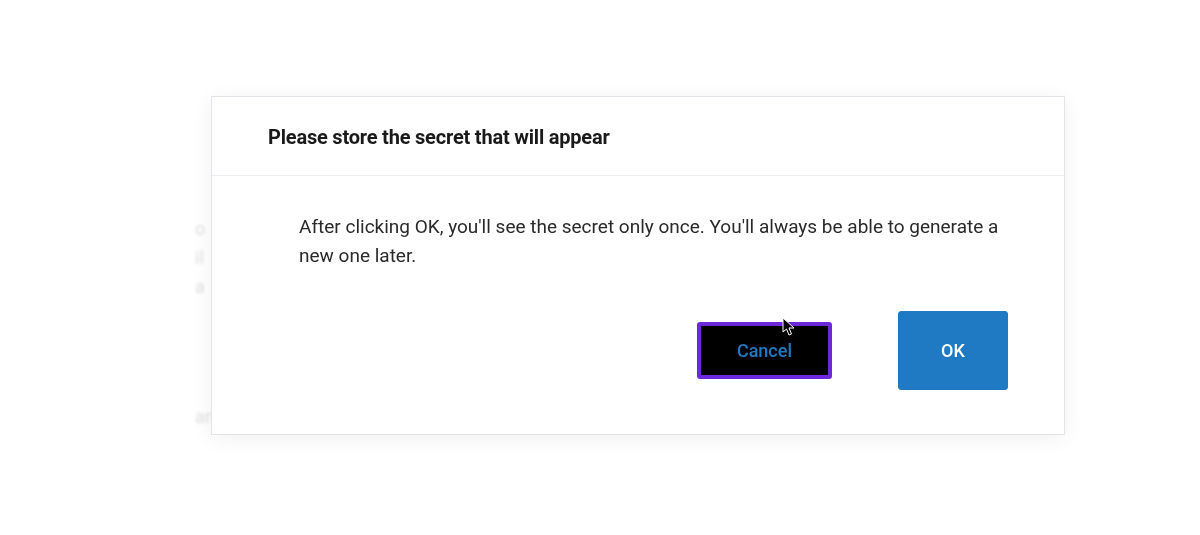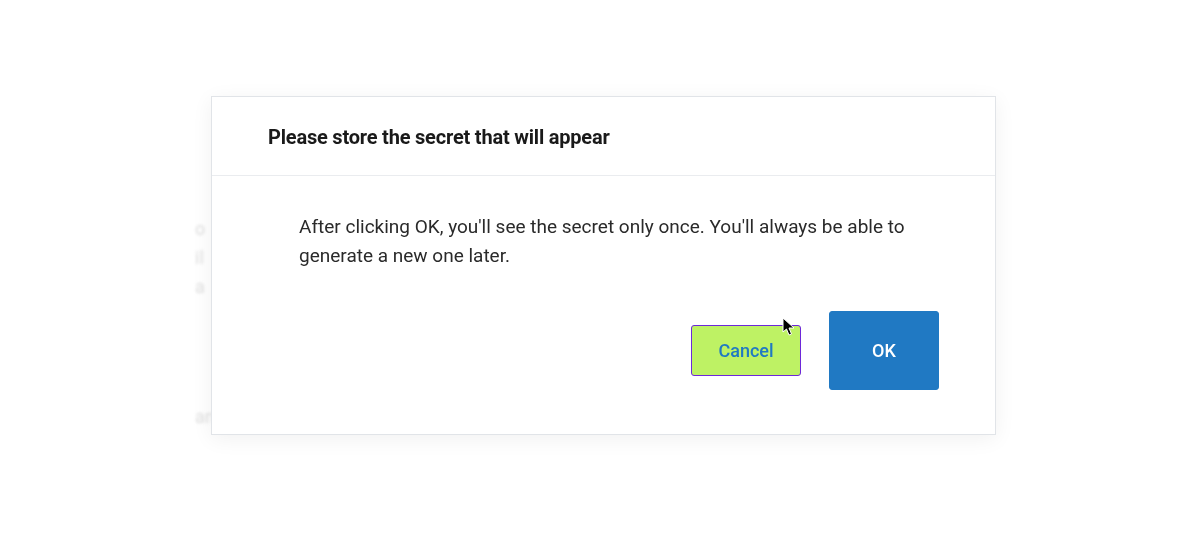--- a/index.html
+++ b/index.html
@@ -38,21 +38,21 @@
       line-height: 1.6;
       filter: blur(1.5px);
       opacity: 0.6;
       width: 800px;
     }
     
     .dialog {
       position: absolute;
       left: 211px;
       top: 96px;
-      width: 785px;
+      width: 854px;
       background: #ffffff;
       border: 1px solid #e1e4e8;
       box-shadow: 0 4px 20px rgba(0, 0, 0, 0.06);
     }
     
     .dialog-header {
       padding: 28px 56px 26px 56px;
       border-bottom: 1px solid #eaecef;
     }
     
@@ -88,31 +88,32 @@
       font-size: 18px;
       font-weight: 500;
       border-radius: 3px;
       cursor: pointer;
       min-width: 110px;
       text-align: center;
       font-family: inherit;
     }
     
     .btn-cancel {
-      background: #bef264;
-      border: 1px solid #6d28d9;
+      background: #000000;
+      border: 4px solid #6d28d9;
       color: #2079c3;
-      padding: 14px 24px;
+      padding: 14px 36px;
     }
     
     .btn-ok {
       background: #2079c3;
       border: 1px solid #2079c3;
       color: #ffffff;
       padding: 28px 38px;
+      margin-left: 38px;
     }
     
     .cursor {
       position: absolute;
       left: 782px;
       top: 317px;
       width: 16px;
       height: 20px;
       pointer-events: none;
       z-index: 100;

